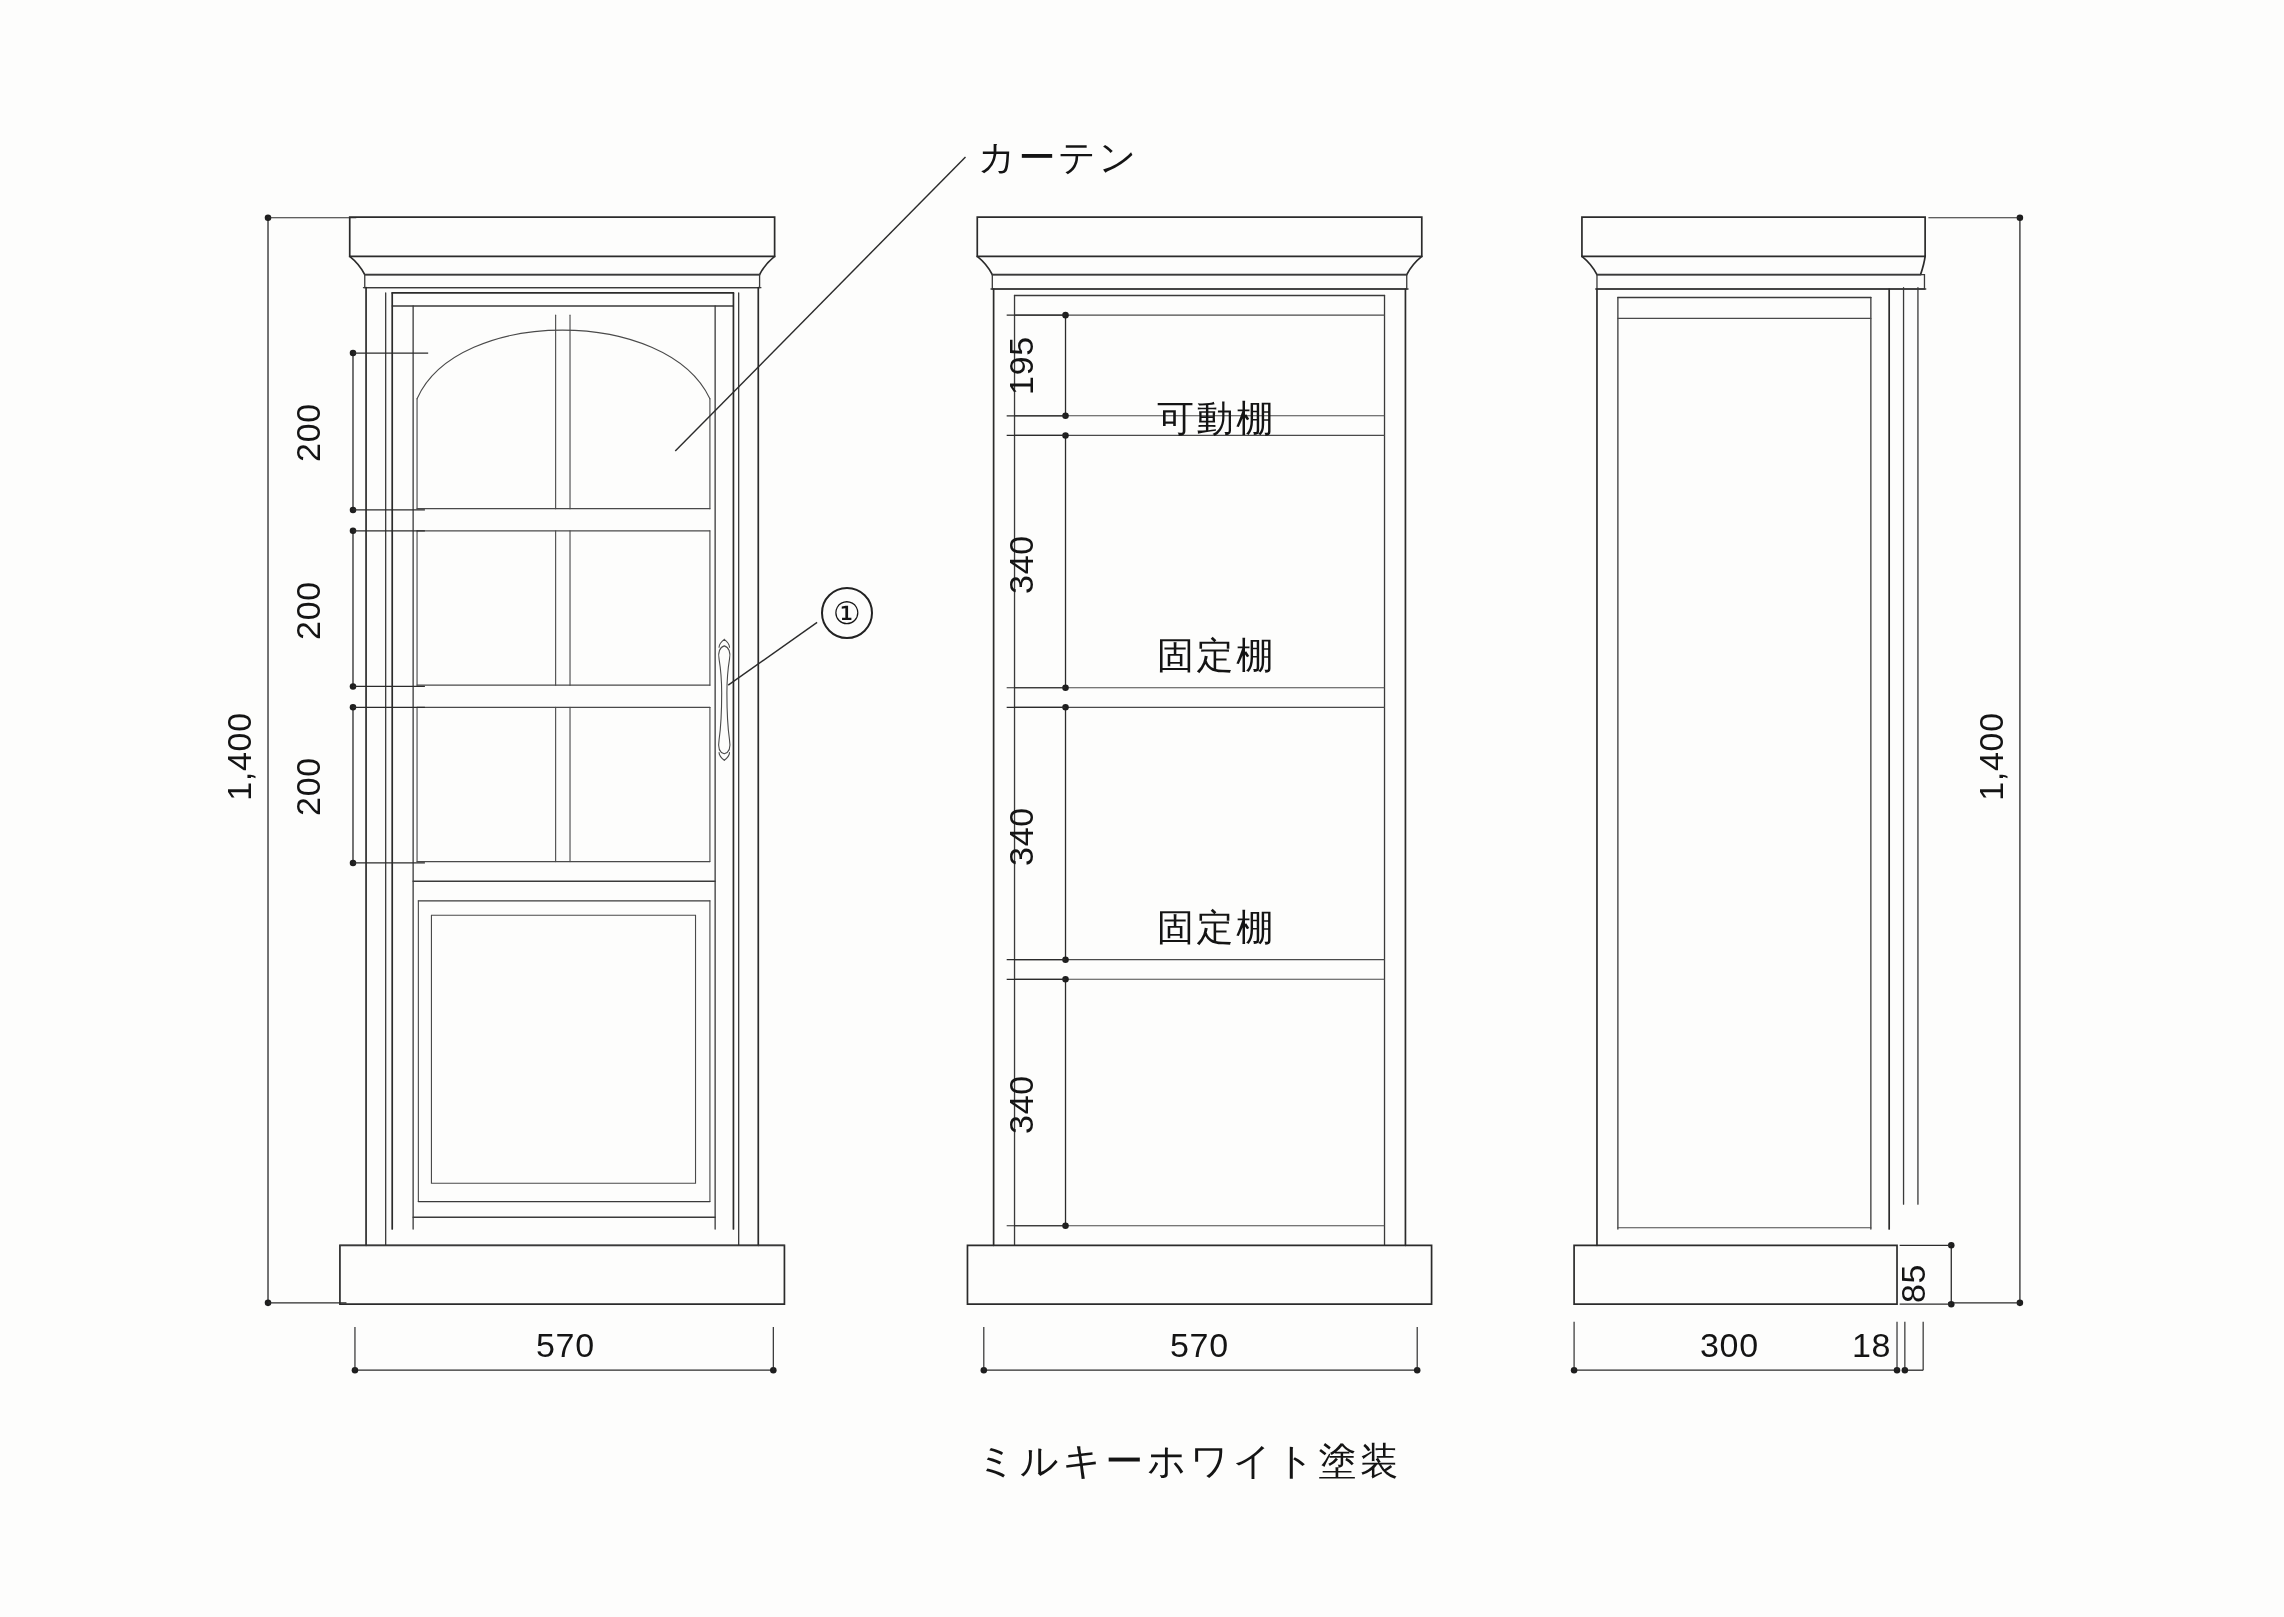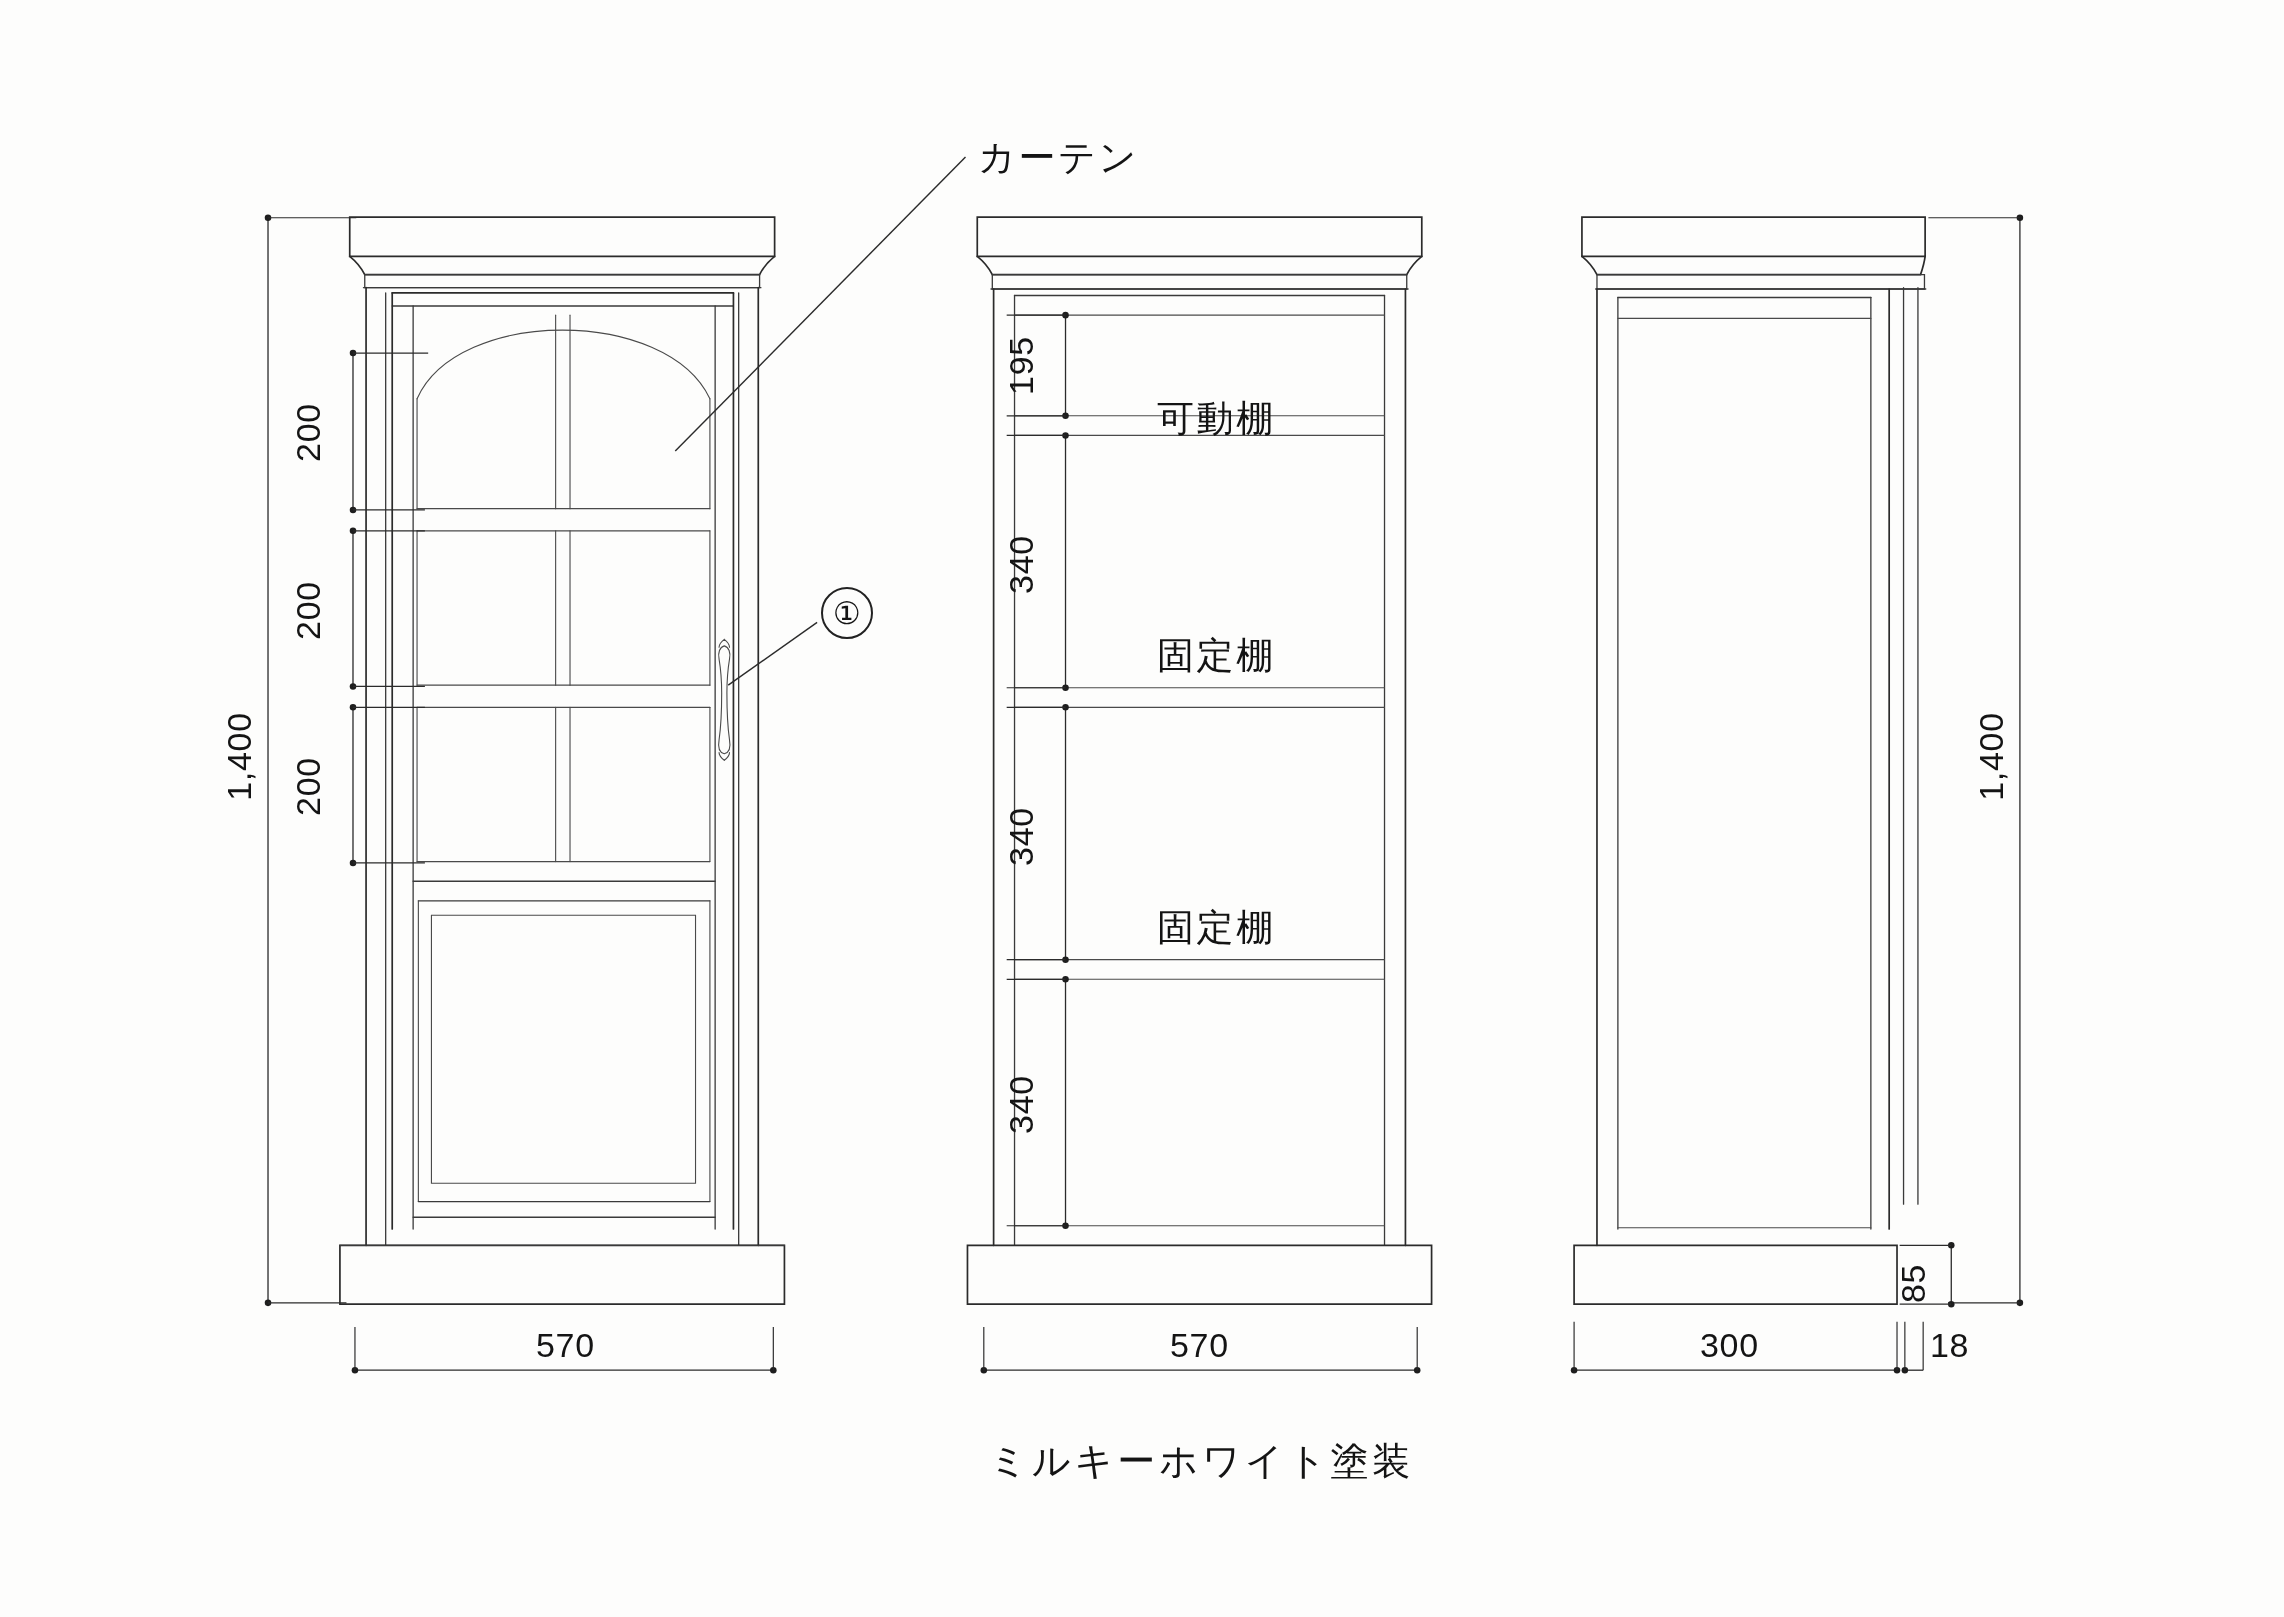--- a/index.html
+++ b/index.html
@@ -287,18 +287,18 @@
 <div class="lbl jp" style="left:1157px;top:903px;">固定棚</div>
 
 <div class="lbl dim" style="left:1170px;top:1326px;">570</div>
 
 <div class="lbl dim dim-v" style="left:1947px;top:737px;transform:rotate(-90deg);">1,400</div>
 
 <div class="lbl dim dim-v" style="left:1894px;top:1264px;transform:rotate(-90deg);">85</div>
 
 <div class="lbl dim" style="left:1700px;top:1326px;">300</div>
 
-<div class="lbl dim" style="left:1930px;top:1326px;text-align:right;">18</div>
-
-<div class="lbl jp-big" style="left:977px;top:1436px;margin-left:12px;">ミルキーホワイト塗装</div>
+<div class="lbl dim" style="left:1852px;top:1326px;text-align:right;">18</div>
+
+<div class="lbl jp-big" style="left:977px;top:1436px;">ミルキーホワイト塗装</div>
 
 </div>
 
 
 </body></html>

